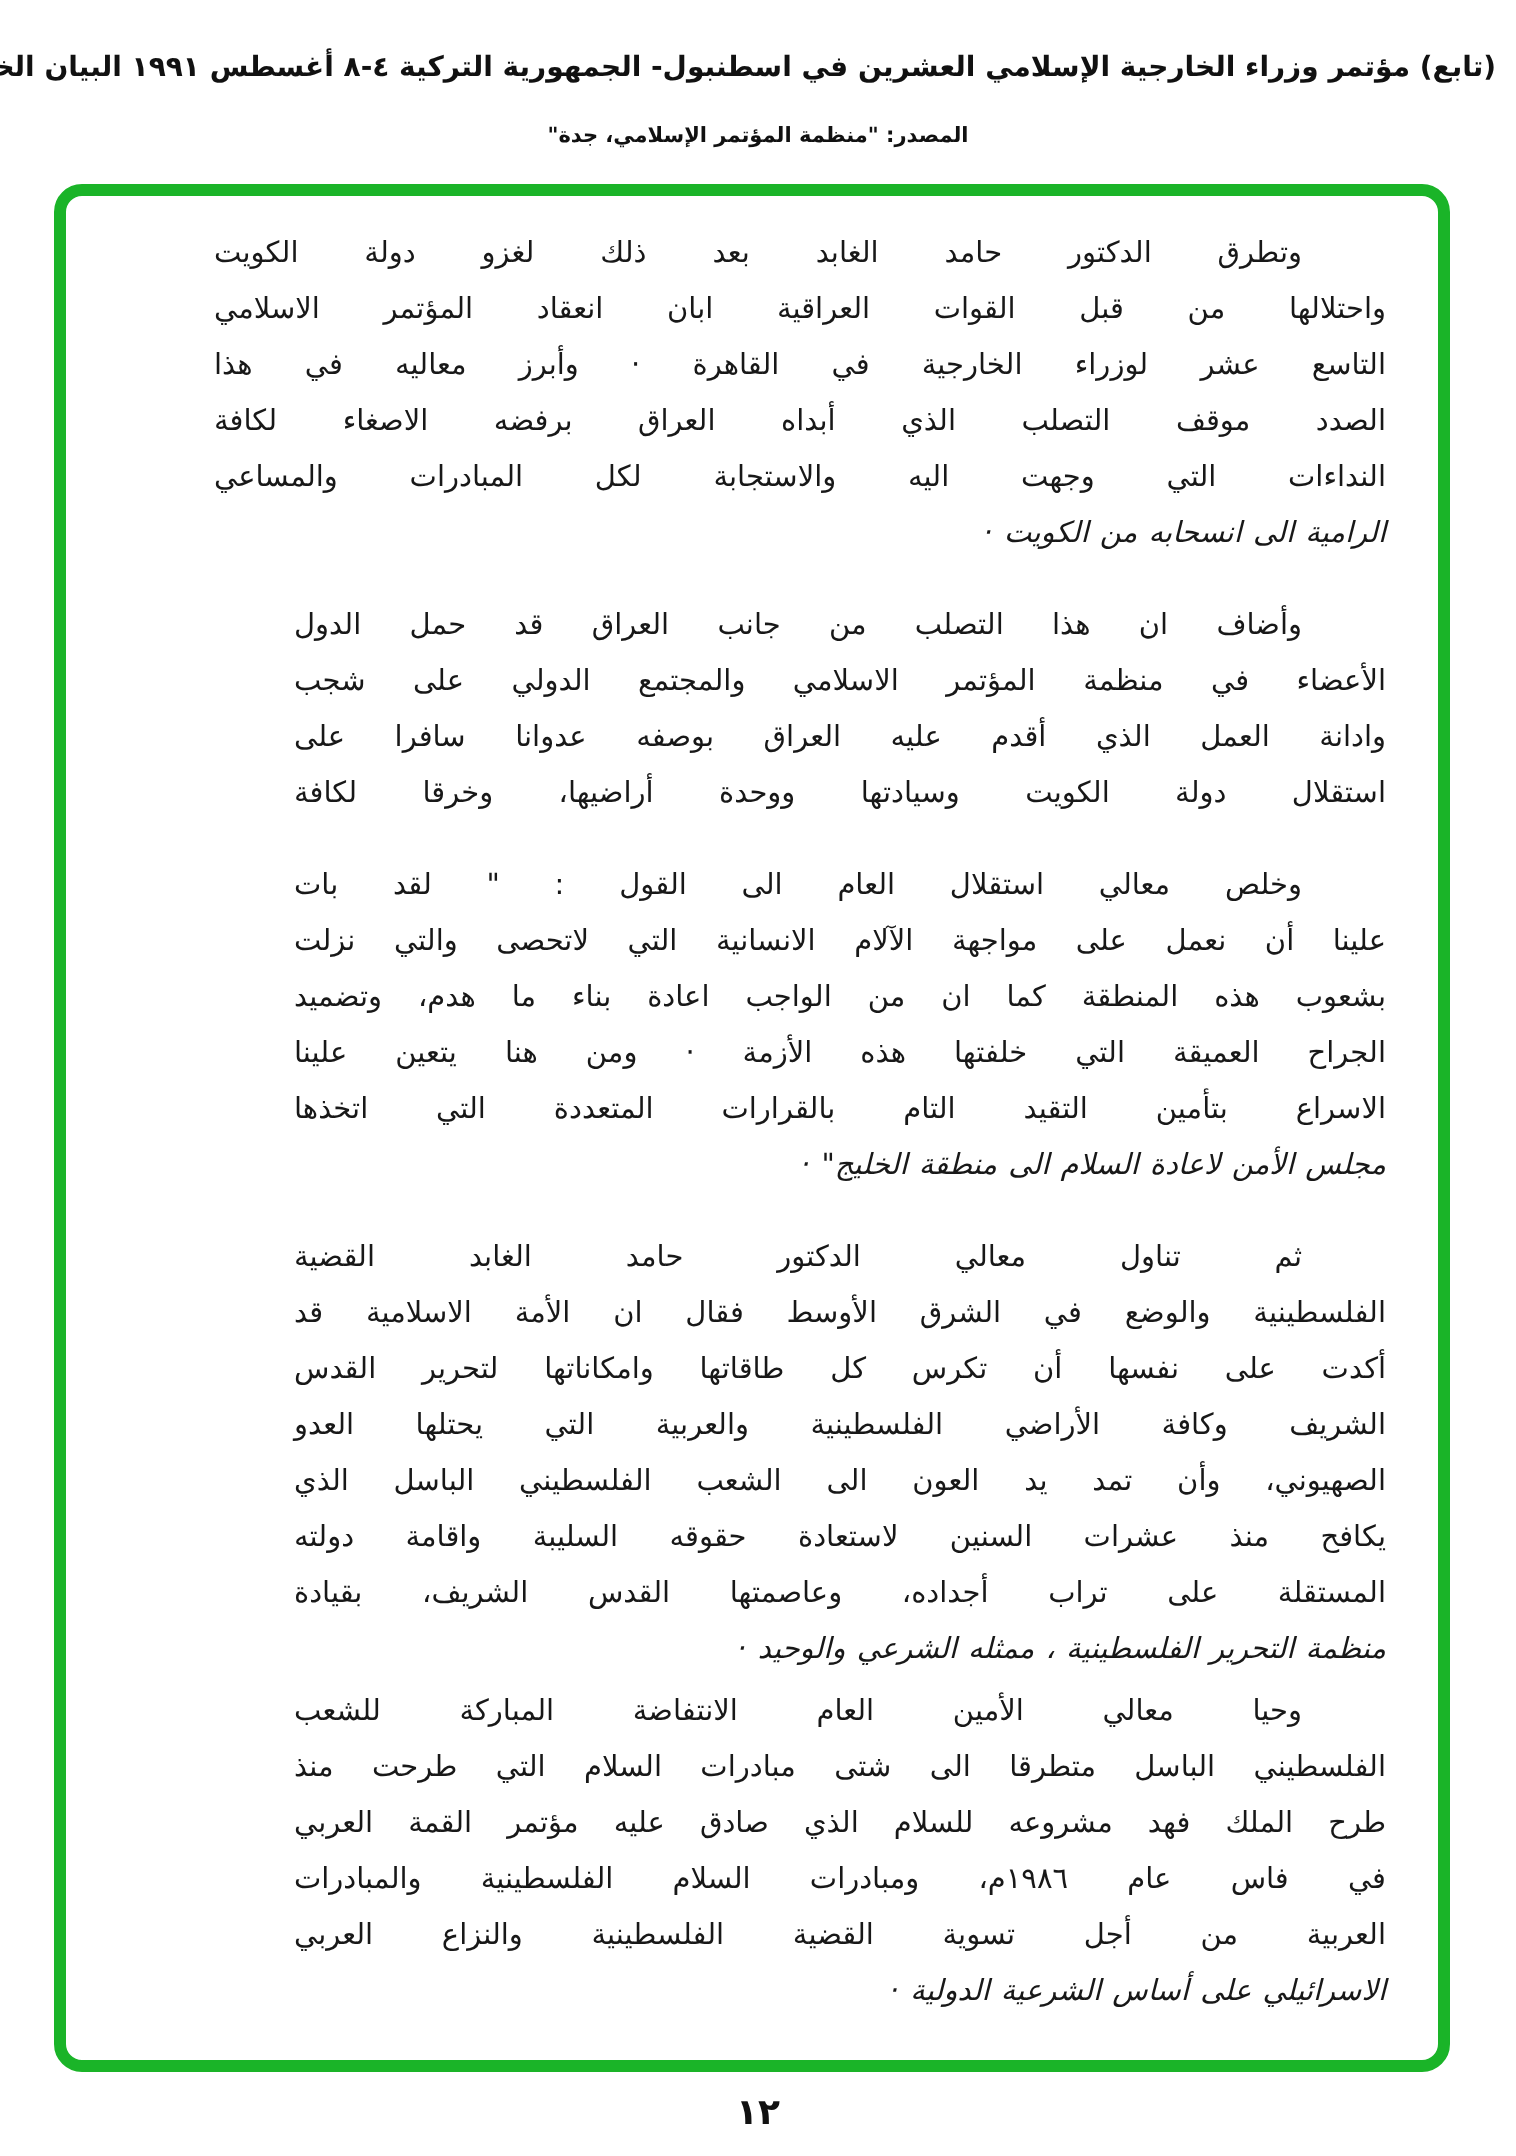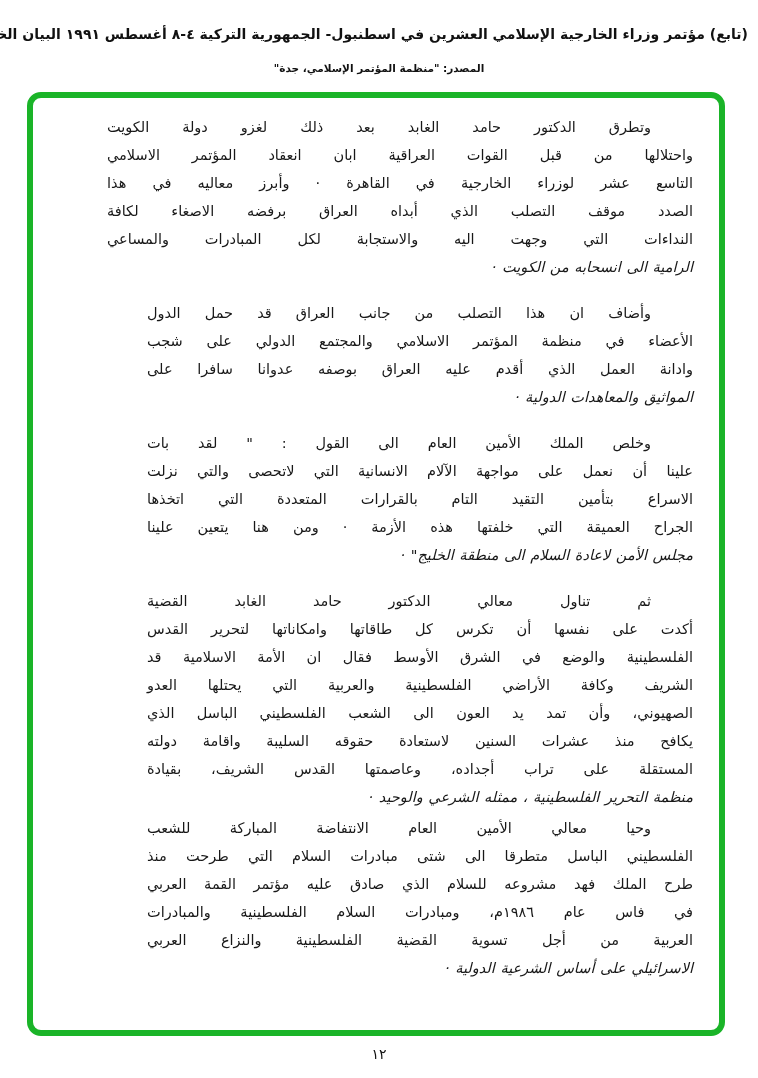--- a/index.html
+++ b/index.html
@@ -73,22 +73,22 @@
   }
   .line.first { padding-right: 42px; }
   .line.last { text-align: right; text-align-last: right; font-style: italic; }
   .page-number {
     position: absolute;
     top: 1046px;
     left: 0;
     right: 0;
     direction: rtl;
     text-align: center;
-    font-size: 14px;
-    font-weight: normal;
+    font-size: 18px;
+    font-weight: bold;
     letter-spacing: 4px;
     color: #111;
   }
 </style>
 </head>
 <body>
 
 <div class="page" style="background: rgb(255, 255, 255);">
 
   <div class="doc-title">(تابع) مؤتمر وزراء الخارجية الإسلامي العشرين في اسطنبول- الجمهورية التركية ٤-٨ أغسطس ١٩٩١ البيان الختامي</div>
@@ -102,33 +102,34 @@
           <div class="line">واحتلالها من قبل القوات العراقية ابان انعقاد المؤتمر الاسلامي</div>
           <div class="line">التاسع عشر لوزراء الخارجية في القاهرة · وأبرز معاليه في هذا</div>
           <div class="line">الصدد موقف التصلب الذي أبداه العراق برفضه الاصغاء لكافة</div>
           <div class="line">النداءات التي وجهت اليه والاستجابة لكل المبادرات والمساعي</div>
           <div class="line last">الرامية الى انسحابه من الكويت ·</div>
         </div>
         <div class="para">
           <div class="line first">وأضاف ان هذا التصلب من جانب العراق قد حمل الدول</div>
           <div class="line">الأعضاء في منظمة المؤتمر الاسلامي والمجتمع الدولي على شجب</div>
           <div class="line">وادانة العمل الذي أقدم عليه العراق بوصفه عدوانا سافرا على</div>
-          <div class="line last">المواثيق والمعاهدات الدولية ·</div>
+          <div class="line">استقلال دولة الكويت وسيادتها ووحدة أراضيها، وخرقا لكافة</div>
         </div>
         <div class="para">
-          <div class="line first">وخلص الملك الأمين العام الى القول : " لقد بات</div>
+          <div class="line first">وخلص معالي استقلال العام الى القول : " لقد بات</div>
           <div class="line">علينا أن نعمل على مواجهة الآلام الانسانية التي لاتحصى والتي نزلت</div>
+          <div class="line">بشعوب هذه المنطقة كما ان من الواجب اعادة بناء ما هدم، وتضميد</div>
+          <div class="line">الجراح العميقة التي خلفتها هذه الأزمة · ومن هنا يتعين علينا</div>
           <div class="line">الاسراع بتأمين التقيد التام بالقرارات المتعددة التي اتخذها</div>
-          <div class="line">الجراح العميقة التي خلفتها هذه الأزمة · ومن هنا يتعين علينا</div>
           <div class="line last">مجلس الأمن لاعادة السلام الى منطقة الخليج" ·</div>
         </div>
         <div class="para">
           <div class="line first">ثم تناول معالي الدكتور حامد الغابد القضية</div>
+          <div class="line">الفلسطينية والوضع في الشرق الأوسط فقال ان الأمة الاسلامية قد</div>
           <div class="line">أكدت على نفسها أن تكرس كل طاقاتها وامكاناتها لتحرير القدس</div>
-          <div class="line">الفلسطينية والوضع في الشرق الأوسط فقال ان الأمة الاسلامية قد</div>
           <div class="line">الشريف وكافة الأراضي الفلسطينية والعربية التي يحتلها العدو</div>
           <div class="line">الصهيوني، وأن تمد يد العون الى الشعب الفلسطيني الباسل الذي</div>
           <div class="line">يكافح منذ عشرات السنين لاستعادة حقوقه السليبة واقامة دولته</div>
           <div class="line">المستقلة على تراب أجداده، وعاصمتها القدس الشريف، بقيادة</div>
           <div class="line last">منظمة التحرير الفلسطينية ، ممثله الشرعي والوحيد ·</div>
         </div>
         <div class="para tight">
           <div class="line first">وحيا معالي الأمين العام الانتفاضة المباركة للشعب</div>
           <div class="line">الفلسطيني الباسل متطرقا الى شتى مبادرات السلام التي طرحت منذ</div>
           <div class="line">طرح الملك فهد مشروعه للسلام الذي صادق عليه مؤتمر القمة العربي</div>

